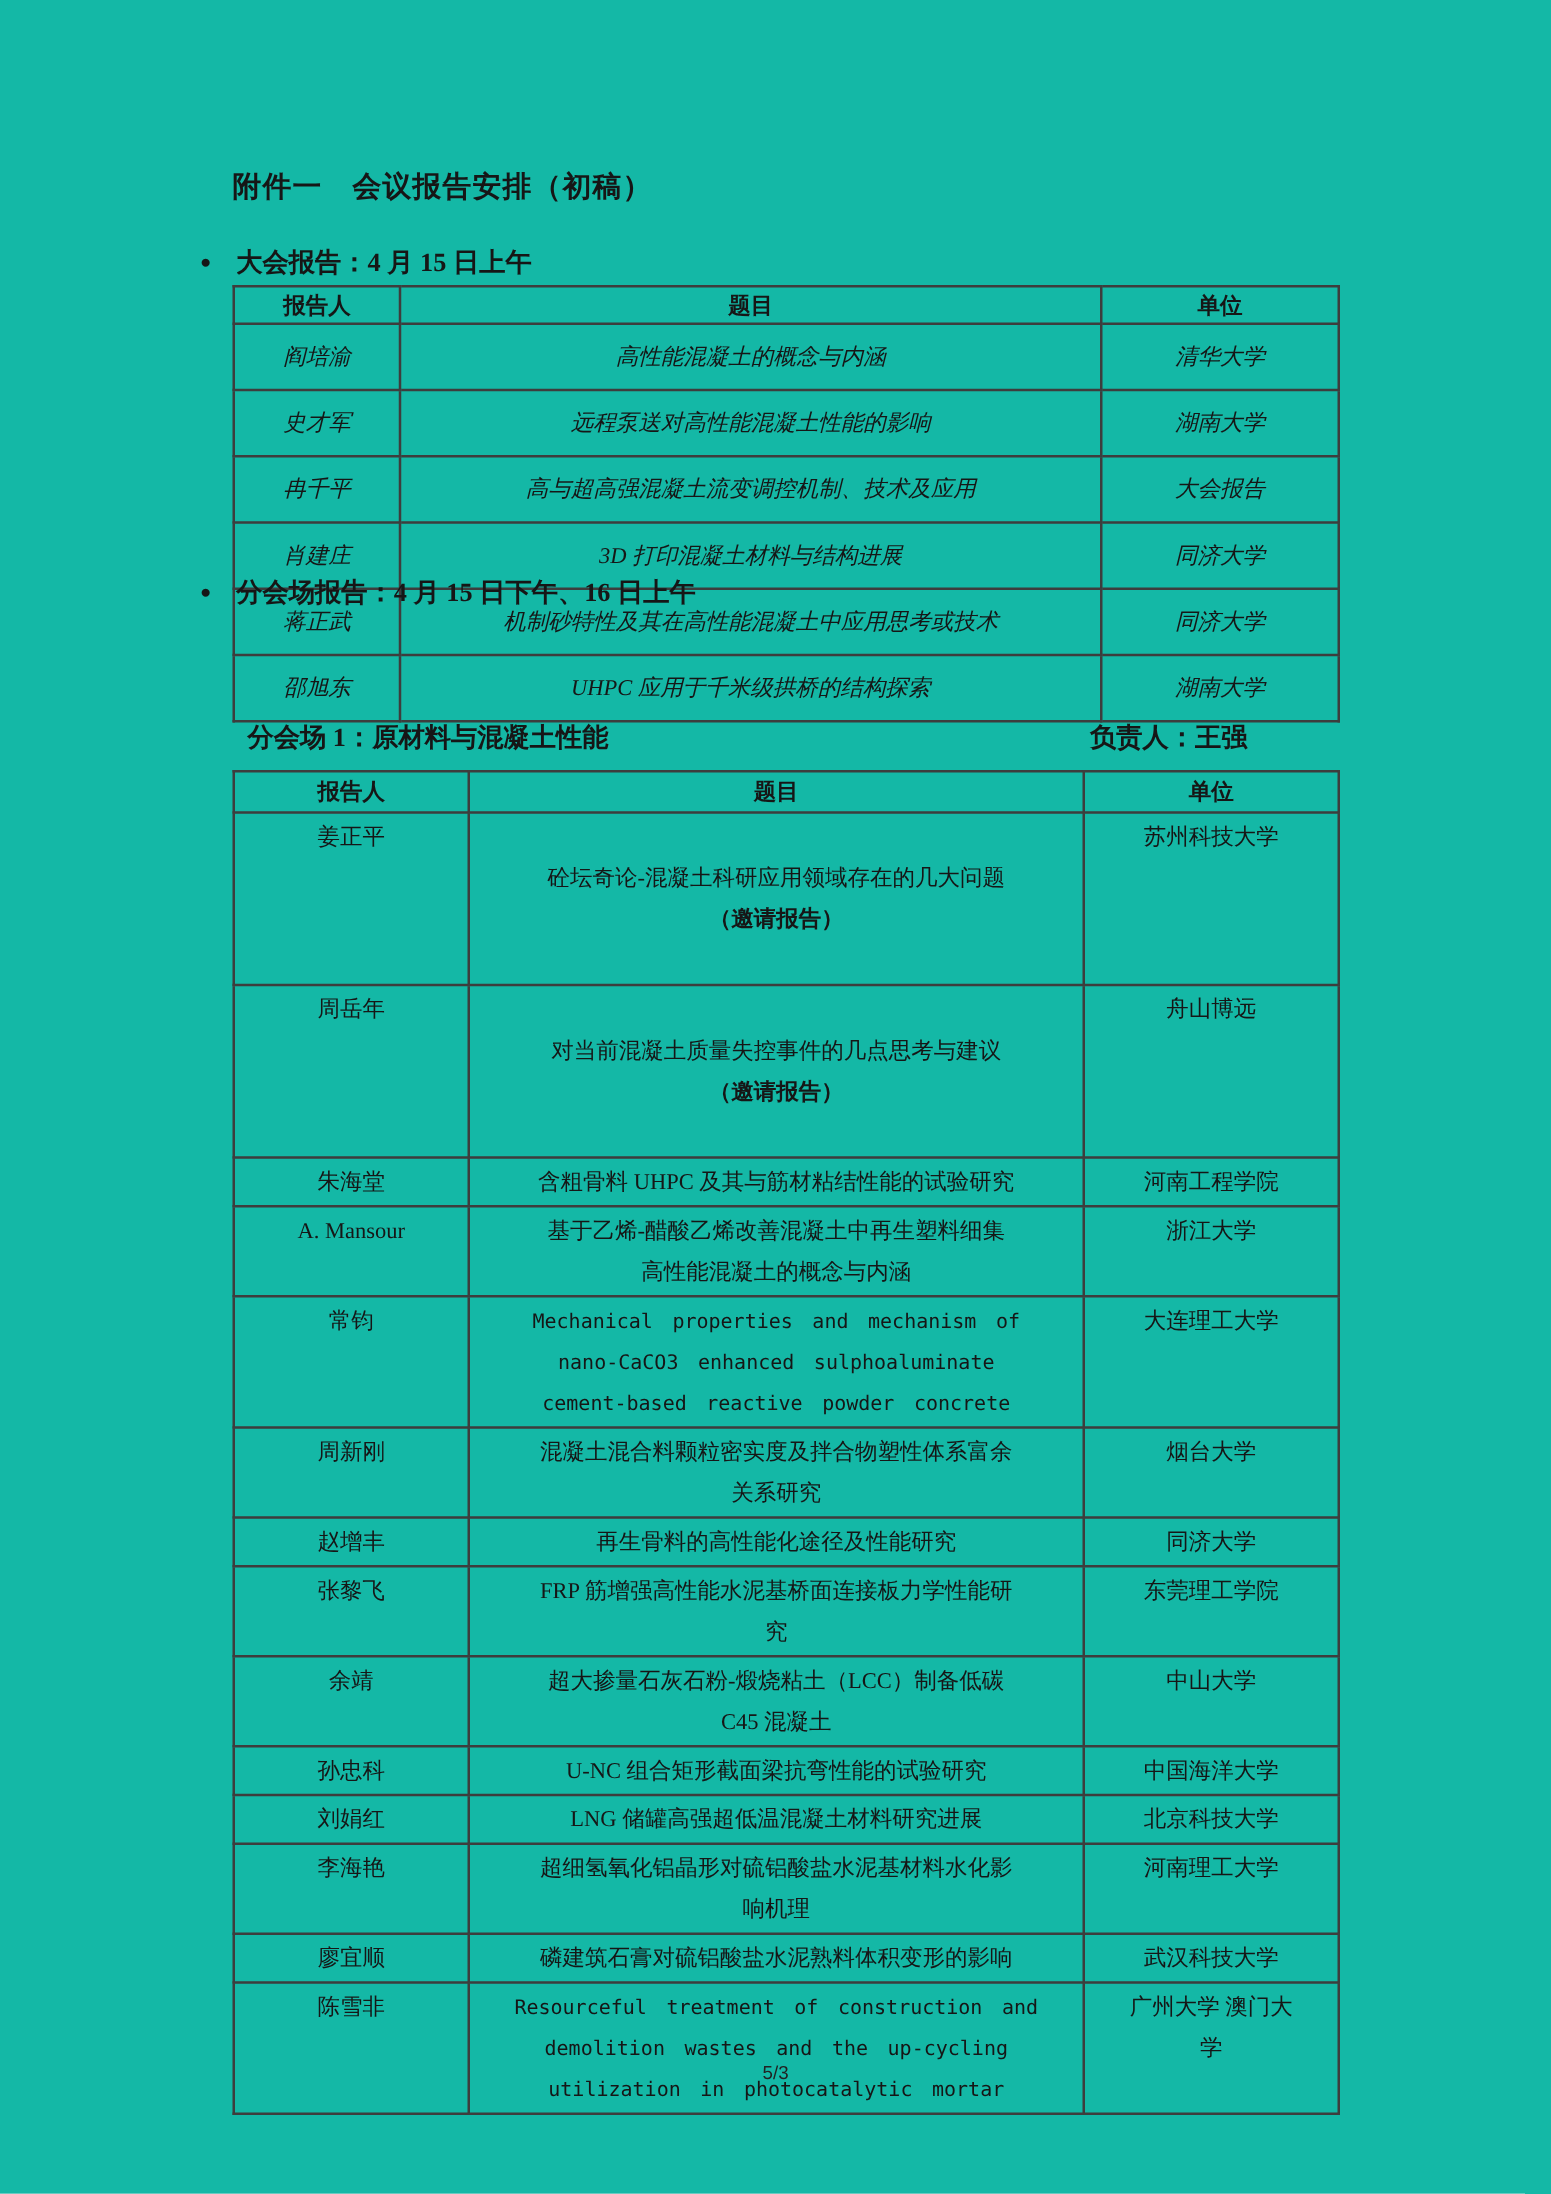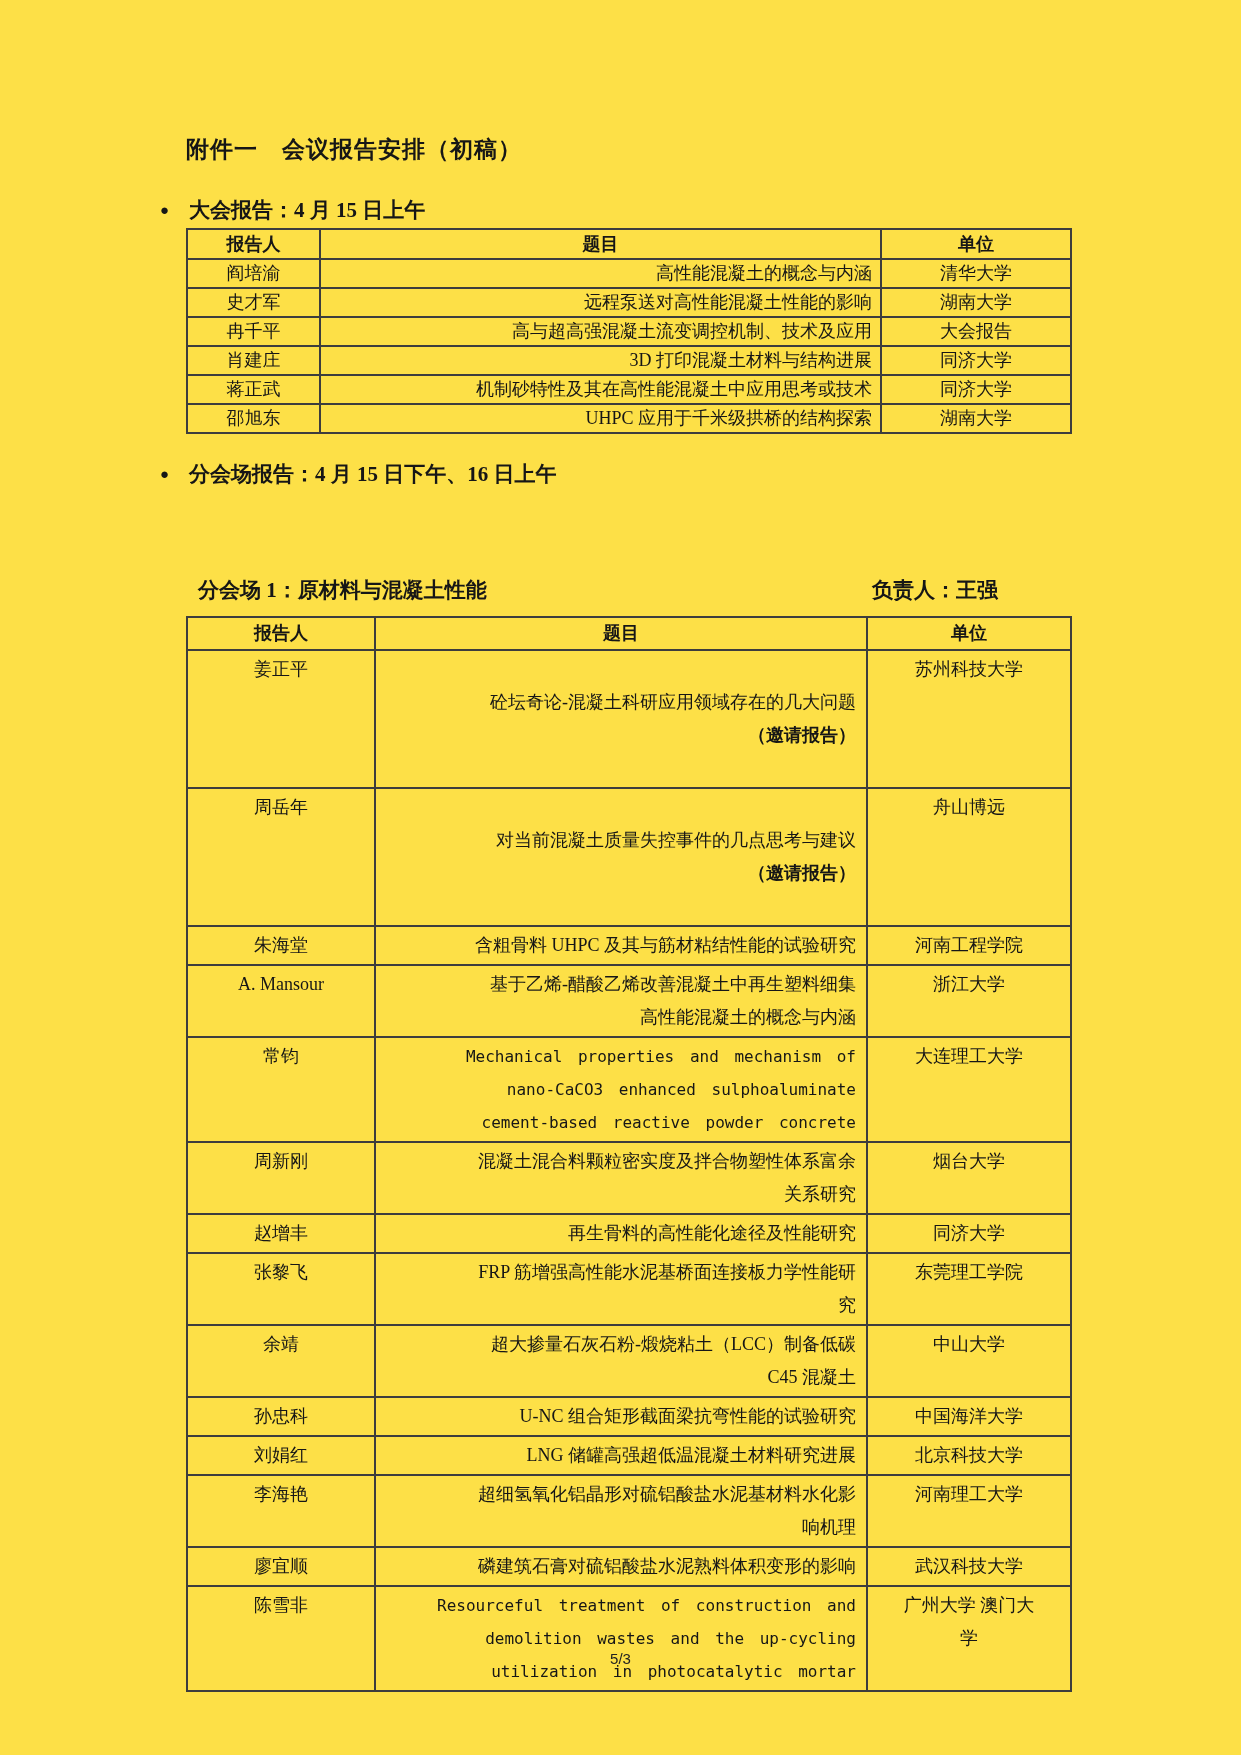--- a/index.html
+++ b/index.html
@@ -1,19 +1,19 @@
 <!DOCTYPE html>
 <html><head>
 <meta charset="utf-8">
 <style>
   html,body{margin:0;padding:0;background:#e8e8e8;}
   .page{
     position:relative;
     width:1241px;height:1755px;
-    background:#fde047;
+    background:#14b8a6;
     font-family:"Liberation Serif","DejaVu Serif",serif;
     color:#161616;
     margin:0 auto;
     overflow:hidden;
   }
   .doc-title{
     position:absolute;left:186px;top:134px;
     font-size:23px;font-weight:bold;letter-spacing:1px;
   }
   .bullet-line{
@@ -40,25 +40,25 @@
   #session-table{top:616px;}
   th,td{
     border:2px solid #3d3d3d;
     padding:2px 10px;
     vertical-align:top;
     white-space:pre-line;
     overflow:hidden;
   }
   th{font-weight:bold;text-align:center;white-space:nowrap;}
   #plenary-table th{height:28px;line-height:28px;padding:0 4px;}
-  #plenary-table td{height:27px;line-height:27px;padding:0 8px;}
+  #plenary-table td{height:27px;line-height:27px;padding:12px 8px;font-style:italic;}
   #session-table th{height:31px;line-height:31px;padding:0 4px;}
   #session-table td{line-height:33px;border-radius:26px;}
   td.name,td.org{text-align:center;}
-  td.title{text-align:right;}
+  td.title{text-align:center;}
   td.latin{
     font-family:"DejaVu Sans Mono","Liberation Mono",monospace;
     font-size:16px;word-spacing:6px;
   }
   .bold-sub{display:block;font-weight:bold;}
   .page-footer{
     position:absolute;left:0;top:1650px;width:100%;
     text-align:center;
     font-family:"Liberation Sans","DejaVu Sans",sans-serif;
     font-size:15px;color:#222;

